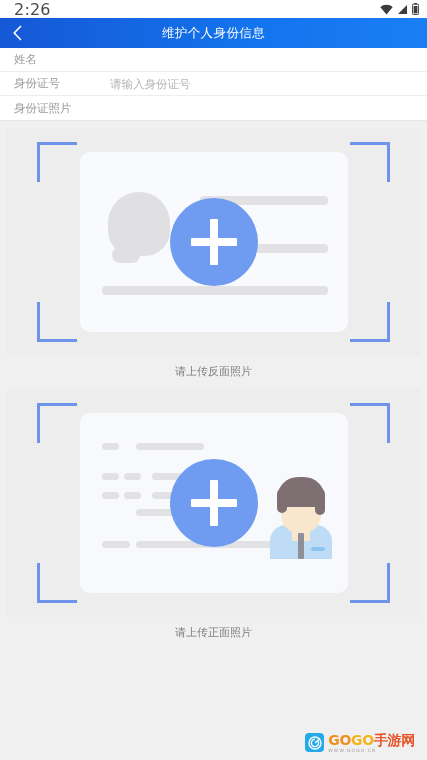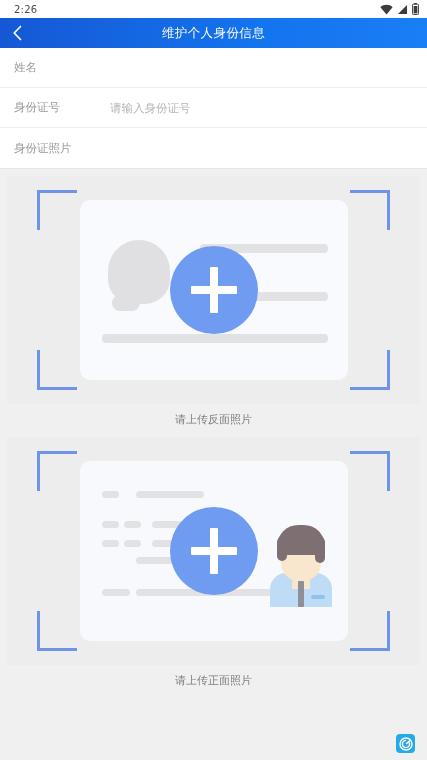--- a/index.html
+++ b/index.html
@@ -10,42 +10,42 @@
     overflow: hidden;
   }
   .phone { position: relative; width: 427px; height: 760px; background: #f0f0f0; }
 
   
   .statusbar {
     height: 18px; background: #ffffff;
     display: flex; align-items: center; justify-content: space-between;
     padding: 0 8px 0 14px;
   }
-  .status-time { font-size: 10px; color: #4a4a4a; letter-spacing: .2px; text-align: right; }
+  .status-time { font-size: 16px; color: #4a4a4a; letter-spacing: .2px; text-align: right; }
   .status-icons { display: flex; align-items: center; gap: 4px; }
 
   
   .appbar {
     height: 30px;
     background: linear-gradient(90deg,#1558d6 0%,#1565e0 28%,#1274ee 60%,#1a7ef5 100%);
     display: flex; align-items: center; position: relative;
   }
   .back-btn {
     width: 34px; height: 30px; display: flex; align-items: center; justify-content: center;
     cursor: pointer;
   }
   .appbar-title {
     position: absolute; left: 0; right: 0; text-align: center;
     font-size: 12.5px; color: #ffffff; letter-spacing: .4px; pointer-events: none;
   }
 
   
   .form { background: #ffffff; }
   .form-row {
-    height: 40px; display: flex; align-items: center;
+    height: 24px; display: flex; align-items: center;
     border-bottom: 1px solid #ededed;
     padding: 0 14px;
   }
   .form-label {
     font-size: 11.5px; color: #9a9a9a; width: 96px; flex: none;
   }
   .form-input {
     flex: 1; border: none; outline: none; background: transparent;
     font-size: 11.5px; color: #333; font-family: inherit;
   }
@@ -287,15 +287,19 @@
   </div>
 
   <div class="watermark">
     <span class="wm-logo">
       <svg width="14" height="14" viewBox="0 0 14 14">
         <circle cx="7" cy="7" r="6" fill="none" stroke="#ffffff" stroke-width="1.4"></circle>
         <path d="M7 3.4 A3.6 3.6 0 1 0 10.2 5.4" fill="none" stroke="#ffffff" stroke-width="1.4"></path>
         <path d="M7 7 L11 3.6" stroke="#ffffff" stroke-width="1.4"></path>
       </svg>
     </span>
+    <span class="wm-text">
+      <span class="wm-main"><span class="g1">GO</span><span class="g2">GO</span><span class="g3">手游网</span></span>
+      <span class="wm-sub">WWW.GOGO.CN</span>
+    </span>
   </div>
 
 </div>
 
 </body></html>

